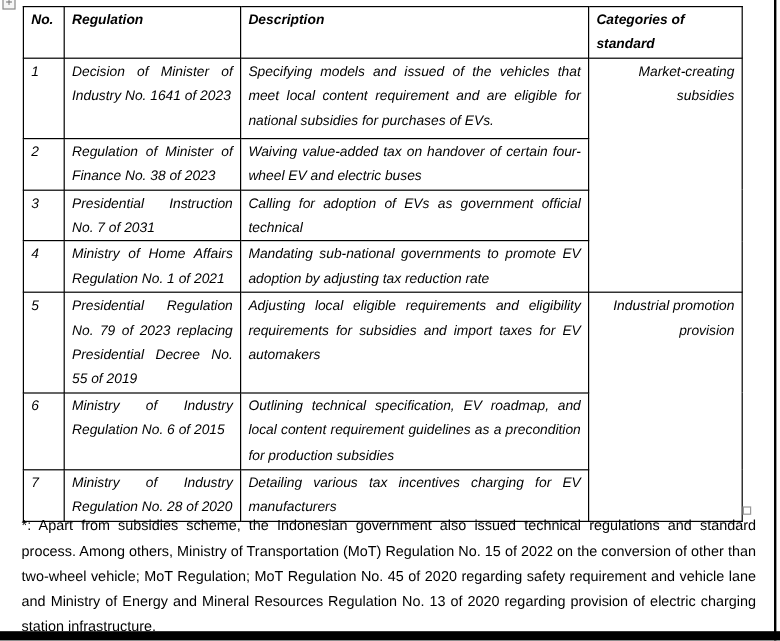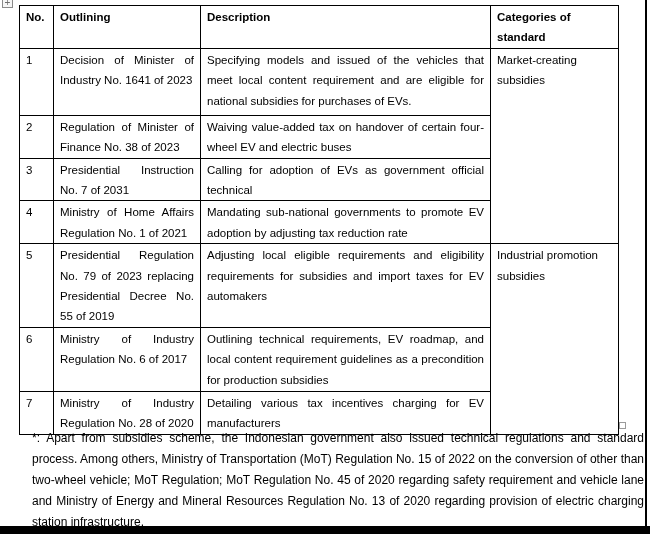--- a/index.html
+++ b/index.html
@@ -70,43 +70,44 @@
     font-size: 11.5px;
     line-height: 20.4px;
   }
   table.regs td, table.regs th {
     border: 1.5px solid #000000;
     padding: 1px 6px 0 6px;
     vertical-align: top;
     font-weight: normal;
     overflow: hidden;
     box-sizing: border-box;
+    font-style: italic;
   }
   table.regs th {
     font-weight: bold;
     text-align: left;
   }
   th.cat-h { text-align: justify; }
   td.no-c  { padding-left: 10px; }
   td.reg-c, td.desc-c { text-align: justify; }
   td.cat-c {
-    text-align: left;
+    text-align: right;
     vertical-align: middle;
     padding: 0 6px;
   }
   tr.h41 { height: 41px; }
   tr.h67 { height: 67px; }
   tr.h42 { height: 42px; }
   tr.h82 { height: 82px; }
   tr.h64 { height: 64px; }
 
   
   .footnote {
     position: absolute;
-    left: 32px;
+    left: 18px;
     top: 428px;
     width: 612px;
     font-size: 12px;
     line-height: 21px;
     text-align: justify;
   }
 </style>
 </head>
 <body>
 
@@ -117,21 +118,21 @@
   <table class="regs">
     <colgroup>
       <col style="width:34px">
       <col style="width:147px">
       <col style="width:290px">
       <col style="width:128px">
     </colgroup>
     <tbody>
         <tr class="h41">
       <th>No.</th>
-      <th>Outlining</th>
+      <th>Regulation</th>
       <th>Description</th>
       <th class="cat-h">Categories of standard</th>
     </tr>
     <tr class="h67">
       <td class="no-c">1</td>
       <td class="reg-c">Decision of Minister of Industry No. 1641 of 2023</td>
       <td class="desc-c">Specifying models and issued of the vehicles that meet local content requirement and are eligible for national subsidies for purchases of EVs.</td>
       <td class="cat-c" rowspan="4">Market-creating subsidies</td>
     </tr>
     <tr class="h41">
@@ -146,26 +147,26 @@
     </tr>
     <tr class="h42">
       <td class="no-c">4</td>
       <td class="reg-c">Ministry of Home Affairs Regulation No. 1 of 2021</td>
       <td class="desc-c">Mandating sub-national governments to promote EV adoption by adjusting tax reduction rate</td>
     </tr>
     <tr class="h82">
       <td class="no-c">5</td>
       <td class="reg-c">Presidential Regulation No. 79 of 2023 replacing Presidential Decree No. 55 of 2019</td>
       <td class="desc-c">Adjusting local eligible requirements and eligibility requirements for subsidies and import taxes for EV automakers</td>
-      <td class="cat-c" rowspan="3">Industrial promotion subsidies</td>
+      <td class="cat-c" rowspan="3">Industrial promotion provision</td>
     </tr>
     <tr class="h64">
       <td class="no-c">6</td>
-      <td class="reg-c">Ministry of Industry Regulation No. 6 of 2017</td>
-      <td class="desc-c">Outlining technical requirements, EV roadmap, and local content requirement guidelines as a precondition for production subsidies</td>
+      <td class="reg-c">Ministry of Industry Regulation No. 6 of 2015</td>
+      <td class="desc-c">Outlining technical specification, EV roadmap, and local content requirement guidelines as a precondition for production subsidies</td>
     </tr>
     <tr class="h42">
       <td class="no-c">7</td>
       <td class="reg-c">Ministry of Industry Regulation No. 28 of 2020</td>
       <td class="desc-c">Detailing various tax incentives charging for EV manufacturers</td>
     </tr>
   </tbody>
     </table>
 
   <div class="resize-handle"></div>

